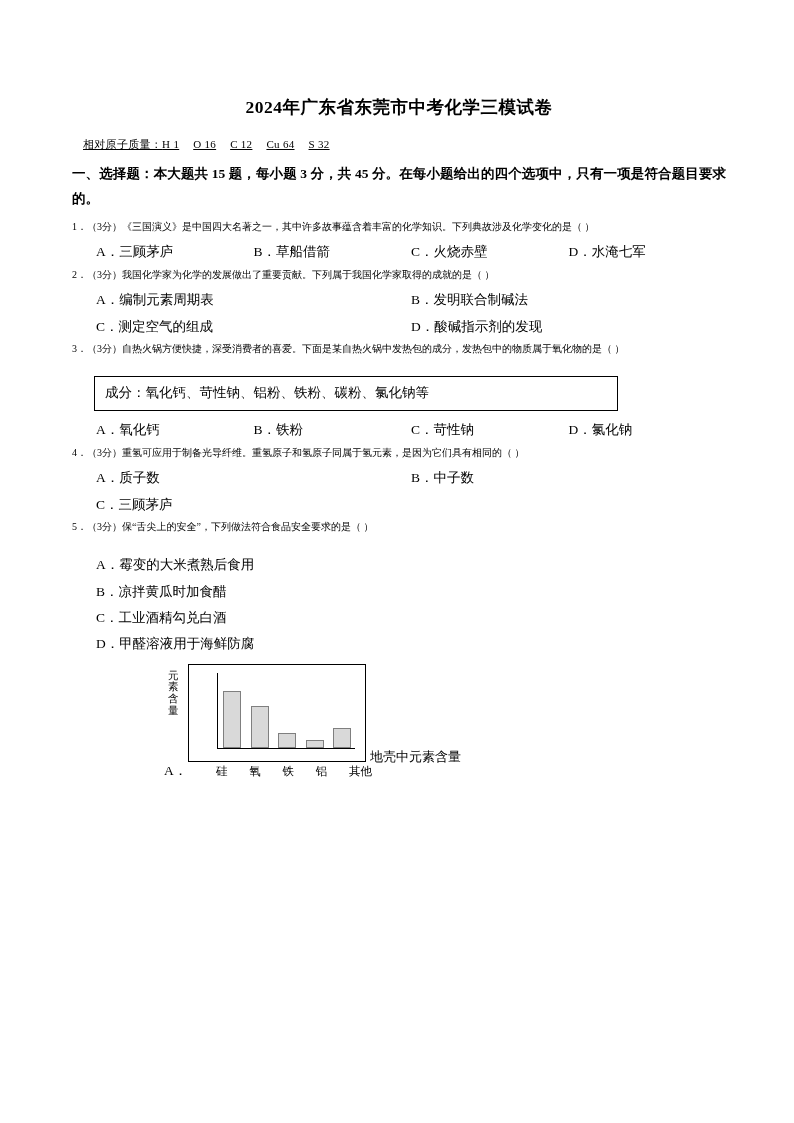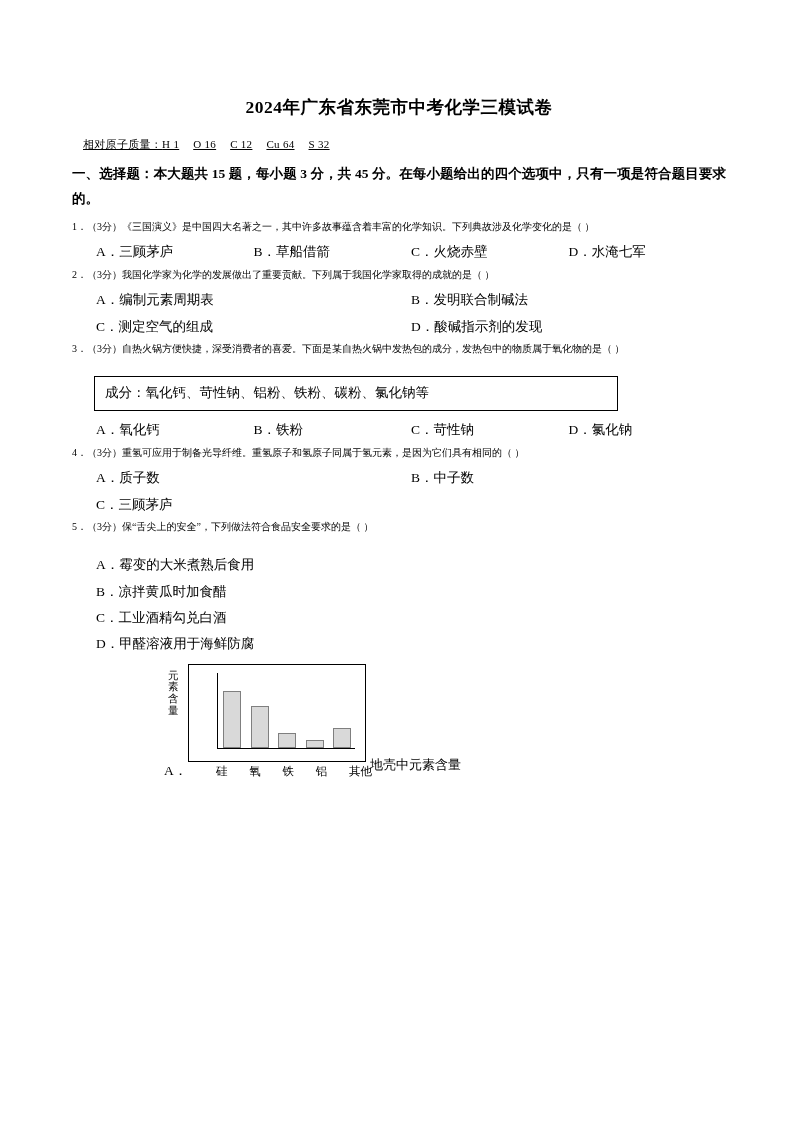--- a/index.html
+++ b/index.html
@@ -149,21 +149,21 @@
     left: 144px;
     top: 100px;
     width: 156px;
     display: flex;
     justify-content: space-between;
     font-size: 11.5px;
   }
   .fig-caption {
     position: absolute;
     left: 298px;
-    top: 92px;
+    top: 84px;
     font-size: 13px;
   }
   .optA-mark {
     position: absolute;
     left: 92px;
     top: 98px;
     font-size: 13.5px;
   }
 </style>
 </head>

